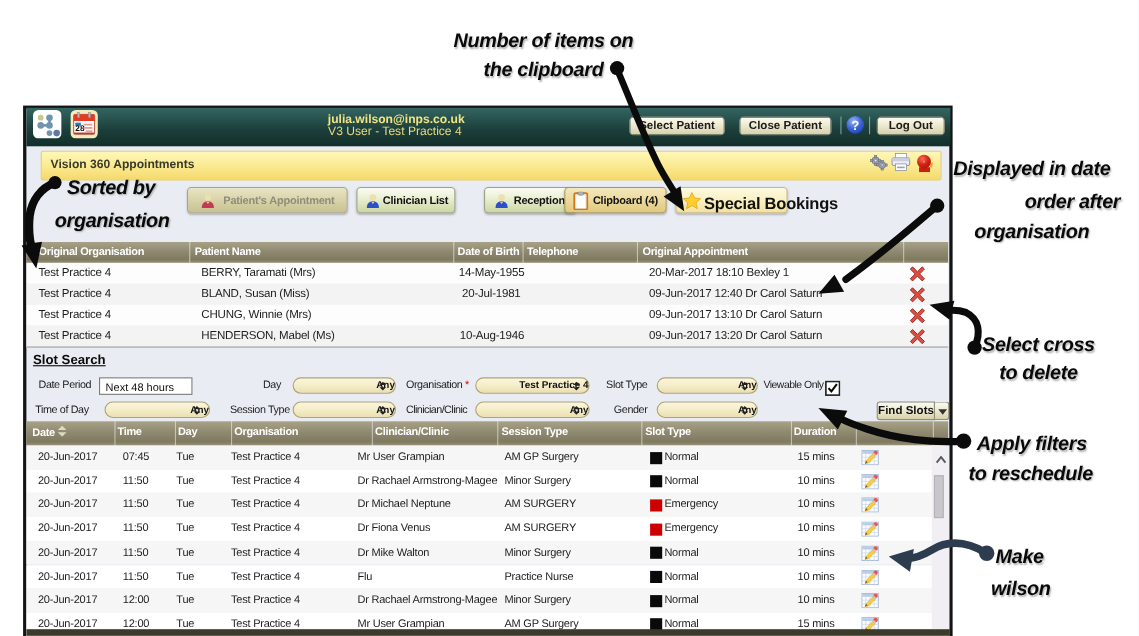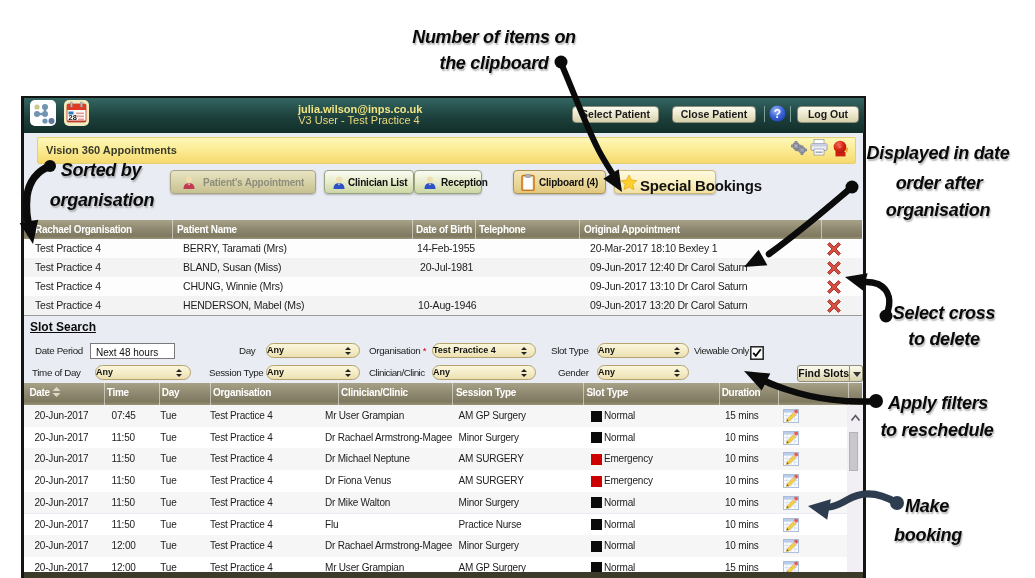--- a/index.html
+++ b/index.html
@@ -33,21 +33,21 @@
     background:linear-gradient(180deg,#a7a287 0%, #8e8970 45%, #7e795f 85%, #9a9479 100%); }
   .hcell { position:absolute; color:#ffffff; font-size:10px; font-weight:bold; white-space:nowrap; letter-spacing:-0.3px; }
   .hl { position:absolute; width:1px; background:rgba(255,255,255,0.5); }
   .row { position:absolute; left:24px; width:838px; }
   .cell { position:absolute; font-size:10.5px; color:#1c1c1c; white-space:nowrap; letter-spacing:-0.2px; }
   .rr .cell { font-size:10px; }
   
   .flabel { position:absolute; font-size:9.8px; color:#1c1c1c; white-space:nowrap; letter-spacing:-0.35px; }
   .pill { position:absolute; height:15px; border:1px solid #b2a36e; border-radius:7.5px;
     background:linear-gradient(180deg,#fbf6dc 0%, #f4ecc6 55%, #ecdfb0 100%);
-    font-size:9px; font-weight:bold; color:#111; text-align:left; line-height:13px; }
+    font-size:9px; font-weight:bold; color:#111; text-align:right; line-height:13px; }
   .ud { position:absolute; right:8px; top:3px; width:6px; height:8px; }
   .ud:before { content:""; position:absolute; left:0; top:0; border-left:3px solid transparent;
     border-right:3px solid transparent; border-bottom:3.5px solid #222; }
   .ud:after { content:""; position:absolute; left:0; bottom:0; border-left:3px solid transparent;
     border-right:3px solid transparent; border-top:3.5px solid #222; }
   
   .note { position:absolute; font-family:"Liberation Sans", sans-serif; font-weight:bold;
     font-style:italic; font-size:18px; color:#090909; white-space:nowrap;
     text-shadow:1px 1.5px 1.5px rgba(110,110,110,0.5); letter-spacing:-0.3px; transform:translateX(-50%); }
   #overlay { position:absolute; left:0; top:0; width:1035px; height:578px; pointer-events:none; }
@@ -155,21 +155,21 @@
 </div>
 <div class="tab" style="left:324px;width:90px;border:1px solid #9aa383;
   background:linear-gradient(180deg,#fbfcf4 0%, #e9eecf 45%, #ccd6a4 100%);">
   <svg class="abs" style="left:6px;top:4px" width="16" height="16" viewBox="0 0 16 16">
     <circle cx="8" cy="4.6" r="3" fill="#f0dfae"></circle>
     <path d="M2.5 14 c0-4 2.2-6 5.5-6 s5.5 2 5.5 6 z" fill="#2b50c8"></path>
     <path d="M6.5 8.4 l1.5 2 1.5-2 z" fill="#e8d8a8"></path>
   </svg>
   <span class="lab" style="left:23px;">Clinician List</span>
 </div>
-<div class="tab" style="left:414px;width:68px;border:1px solid #9aa383;
+<div class="tab" style="left:440px;width:84px;border:1px solid #9aa383;
   background:linear-gradient(180deg,#fbfcf4 0%, #e9eecf 45%, #ccd6a4 100%);">
   <svg class="abs" style="left:7px;top:4px" width="16" height="16" viewBox="0 0 16 16">
     <circle cx="8" cy="4.6" r="3" fill="#f0dfae"></circle>
     <path d="M2.5 14 c0-4 2.2-6 5.5-6 s5.5 2 5.5 6 z" fill="#2b50c8"></path>
     <path d="M6.5 8.4 l1.5 2 1.5-2 z" fill="#e8d8a8"></path>
   </svg>
   <span class="lab" style="left:26px;">Reception</span>
 </div>
 <div class="tab" style="left:513px;width:93px;border:1px solid #ab9455;
   background:linear-gradient(180deg,#f3e7bc 0%, #ecd99b 50%, #e0c87f 100%);">
@@ -182,35 +182,35 @@
 </div>
 <div class="tab" style="left:614px;width:102px;border:1px solid #cdb878;
   background:linear-gradient(180deg,#fefae0 0%, #faf0c2 50%, #f2e1a0 100%);">
   <svg class="abs" style="left:5px;top:3px" width="18" height="18" viewBox="0 0 18 18">
     <path d="M9 1 l2.4 5 5.4 0.6 -4 3.7 1.1 5.4 -4.9-2.8 -4.9 2.8 1.1-5.4 -4-3.7 5.4-0.6 z" fill="#ffcf2e" stroke="#e8a81c" stroke-width="0.8" stroke-linejoin="round"></path>
   </svg>
   <span class="lab" style="left:25px;font-size:15px;">Special Bookings</span>
 </div>
 
 <div class="olivehead" style="top:220px;height:19px;">
-  <div class="hcell" style="left:11px;top:4px;">Rachael Organisation</div>
+  <div class="hcell" style="left:11px;top:4px;">Original Organisation</div>
   <div class="hcell" style="left:153px;top:4px;">Patient Name</div>
   <div class="hcell" style="left:392px;top:4px;">Date of Birth</div>
   <div class="hcell" style="left:455px;top:4px;">Telephone</div>
   <div class="hcell" style="left:560px;top:4px;">Original Appointment</div>
   <div class="hl" style="left:148px;top:0;height:19px;"></div>
   <div class="hl" style="left:388px;top:0;height:19px;"></div>
   <div class="hl" style="left:451px;top:0;height:19px;"></div>
   <div class="hl" style="left:555px;top:0;height:19px;"></div>
   <div class="hl" style="left:797px;top:0;height:19px;"></div>
 </div>
 <div class="row" style="top:239px;height:19px;background:#fdfdfd;">
   <div class="cell" style="left:11px;top:3px;">Test Practice 4</div>
   <div class="cell" style="left:159px;top:3px;">BERRY, Taramati (Mrs)</div>
-  <div class="cell" style="left:393px;top:3px;">14-Feb-1955</div>
+  <div class="cell" style="left:393px;top:3px;">14-May-1955</div>
   <div class="cell" style="left:566px;top:3px;">20-Mar-2017 18:10 Bexley 1</div>
   <svg class="abs" style="left:803px;top:3px" width="14" height="14" viewBox="0 0 14 14">
       <path d="M2.6 0.6 L7 5 L11.4 0.6 L13.4 2.6 L9 7 L13.4 11.4 L11.4 13.4 L7 9 L2.6 13.4 L0.6 11.4 L5 7 L0.6 2.6 Z" fill="#d94f43" stroke="#a02c22" stroke-width="0.9"></path>
     </svg>
 </div>
 <div class="row" style="top:258px;height:19px;background:#f3f3f3;">
   <div class="cell" style="left:11px;top:3px;">Test Practice 4</div>
   <div class="cell" style="left:159px;top:3px;">BLAND, Susan (Miss)</div>
   <div class="cell" style="left:396px;top:3px;">20-Jul-1981</div>
   <div class="cell" style="left:566px;top:3px;">09-Jun-2017 12:40 Dr Carol Saturn</div>
@@ -509,28 +509,28 @@
 </svg>
 <div class="abs" style="left:849px;top:432px;width:9px;height:39px;background:#c9c7cb;border:1px solid #b4b2b6;"></div>
 
 <div class="abs" style="left:24px;top:572px;width:839px;height:6px;background:#3c3a2a;"></div>
 
 <div class="note" style="left:494px;top:26.5px;">Number of items on</div>
 <div class="note" style="left:494px;top:52.5px;">the clipboard</div>
 <div class="note" style="left:101px;top:160px;">Sorted by</div>
 <div class="note" style="left:102px;top:189.5px;">organisation</div>
 <div class="note" style="left:938px;top:142.5px;">Displayed in date</div>
-<div class="note" style="left:939px;top:172.5px;font-style:italic;">order after</div>
+<div class="note" style="left:975px;top:172.5px;font-style:italic;">order after</div>
 <div class="note" style="left:938px;top:199.5px;">organisation</div>
 <div class="note" style="left:944px;top:302.5px;">Select cross</div>
 <div class="note" style="left:944px;top:328.5px;">to delete</div>
 <div class="note" style="left:938px;top:392.5px;">Apply filters</div>
 <div class="note" style="left:937px;top:419.5px;">to reschedule</div>
 <div class="note" style="left:927px;top:495.5px;">Make</div>
-<div class="note" style="left:928px;top:524.5px;">booking</div>
+<div class="note" style="left:928px;top:524.5px;">wilson</div>
 <svg id="overlay" viewBox="0 0 1035 578">
   <g stroke="#0b0b0b" stroke-width="6" fill="none" stroke-linecap="round">
     <path d="M561,63 C574,93 584,121 598,149 C603,159 609,168 614,176"></path>
     <path d="M50,166 C37,171 29,182 27,196 C25.5,209 27,220 30,230" stroke-width="7.5"></path>
     <path d="M852,187 C833,203 806,227 769,254" stroke-width="6.5"></path>
     <path d="M886,316 C892,302 890,290 878,284 C874,282.5 870,282 866,282" stroke-width="6.5"></path>
     <path d="M876,401 C848,403 815,399 788,390 C779,387 772,384.5 766,381.5" stroke-width="6.5"></path>
   </g>
   <g fill="#0b0b0b">
     <circle cx="561" cy="62" r="6.5"></circle>

